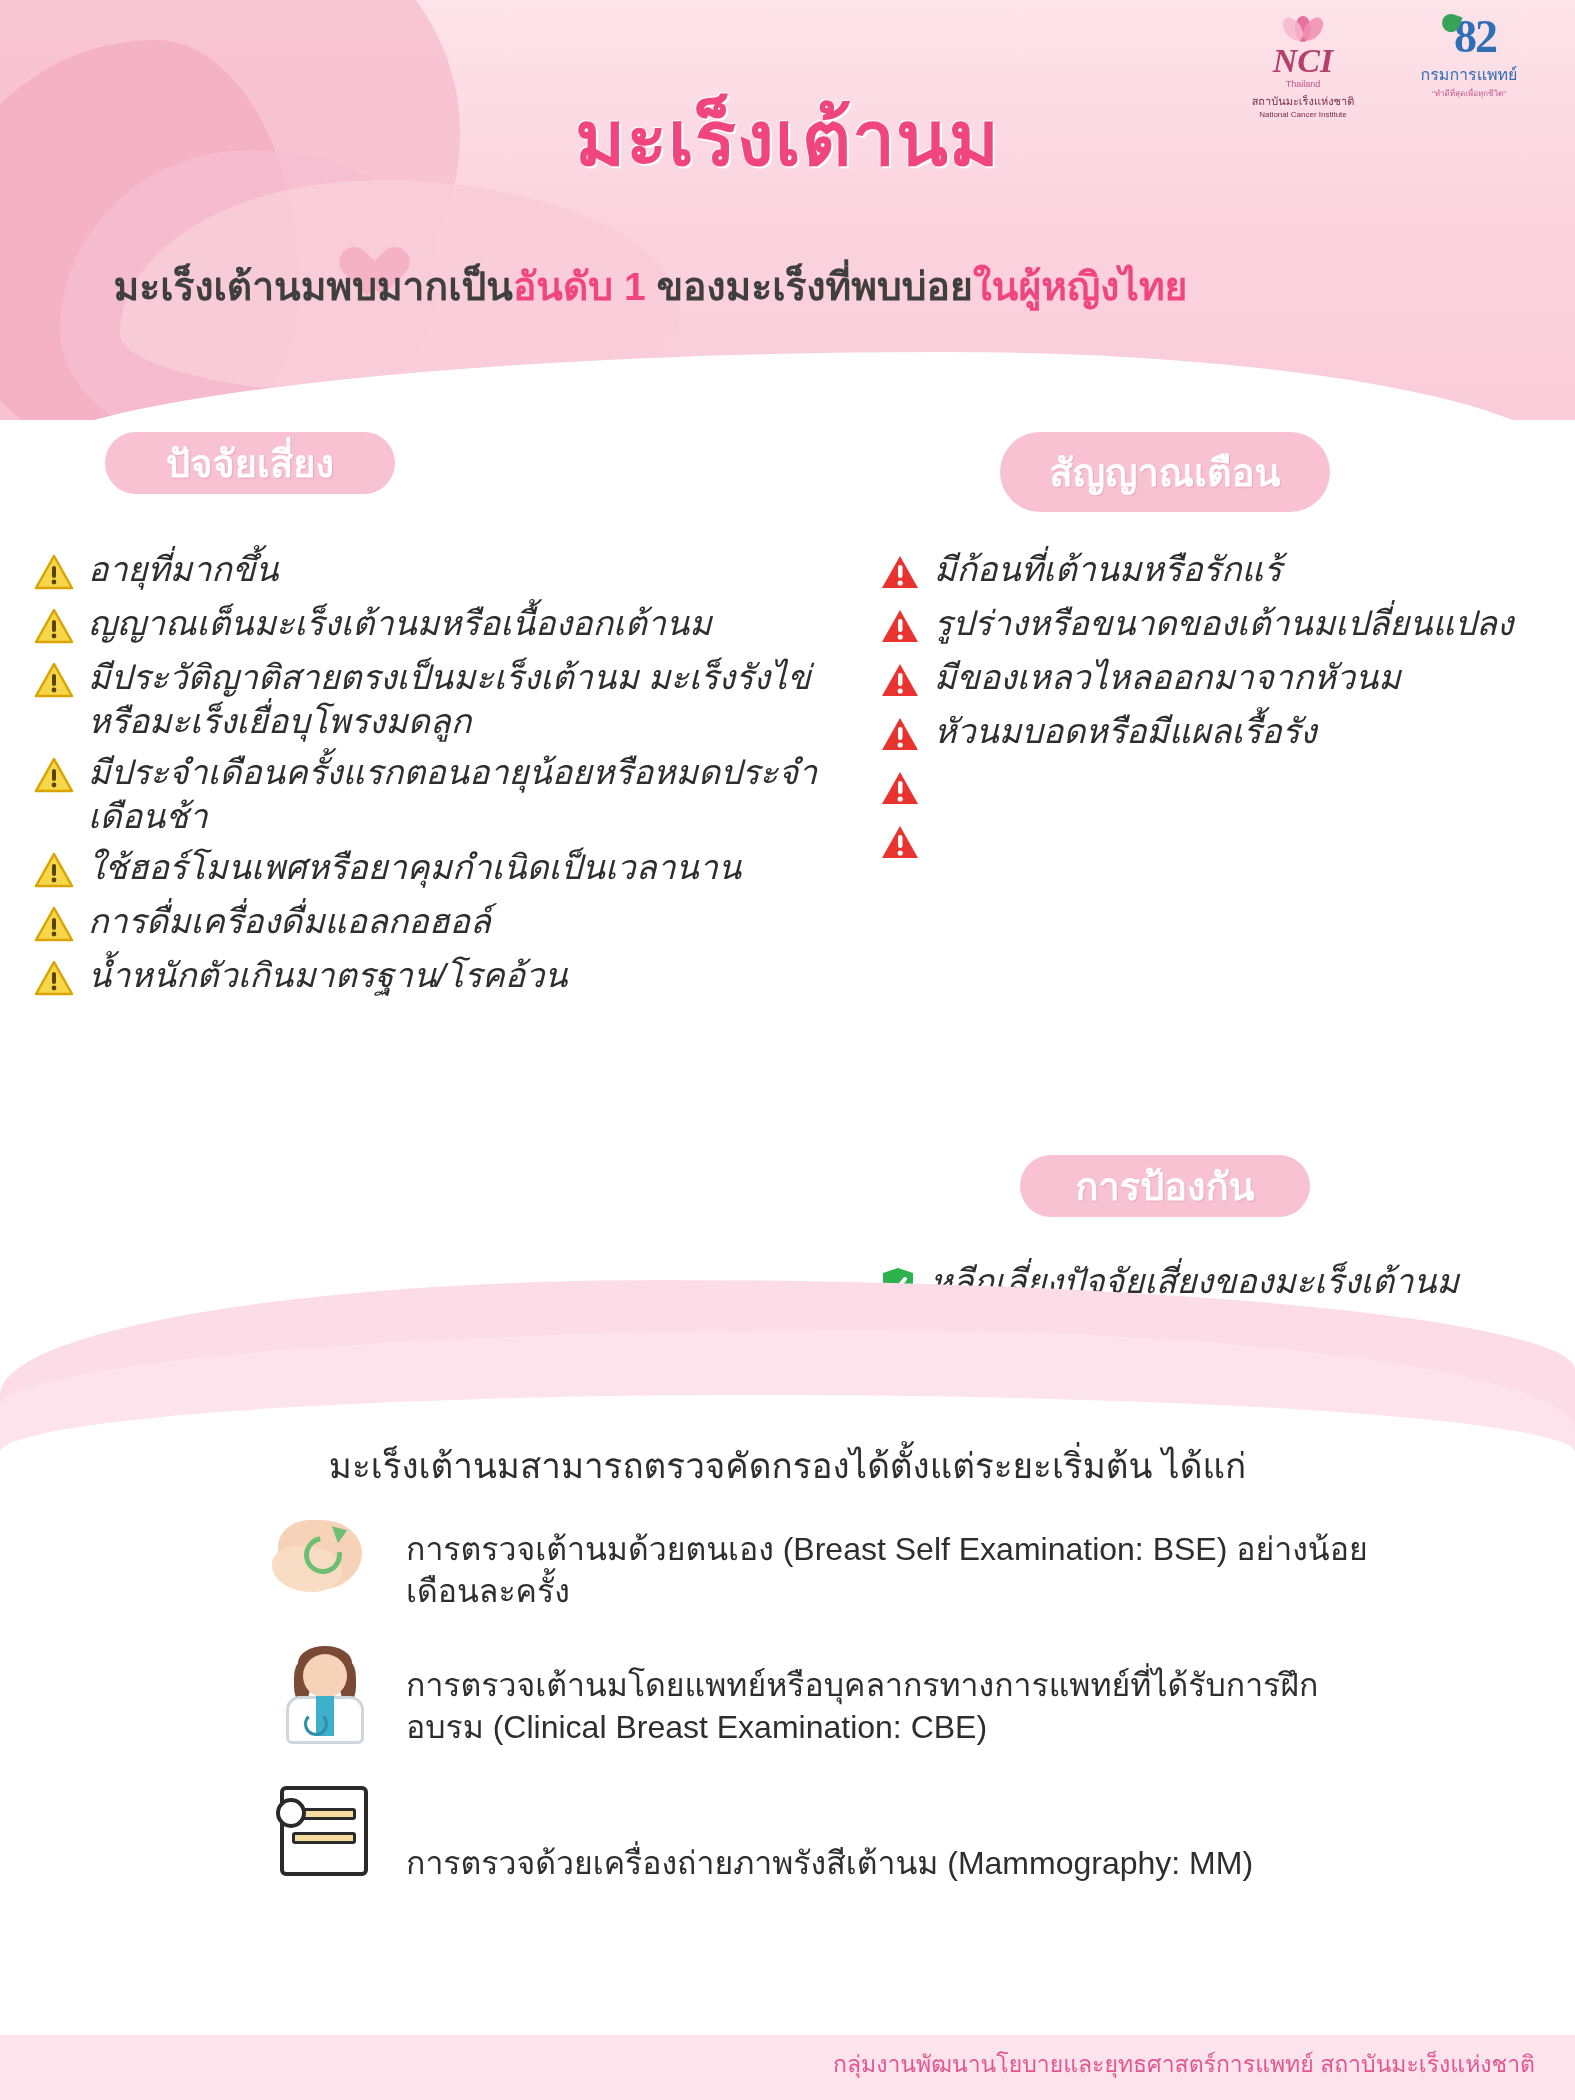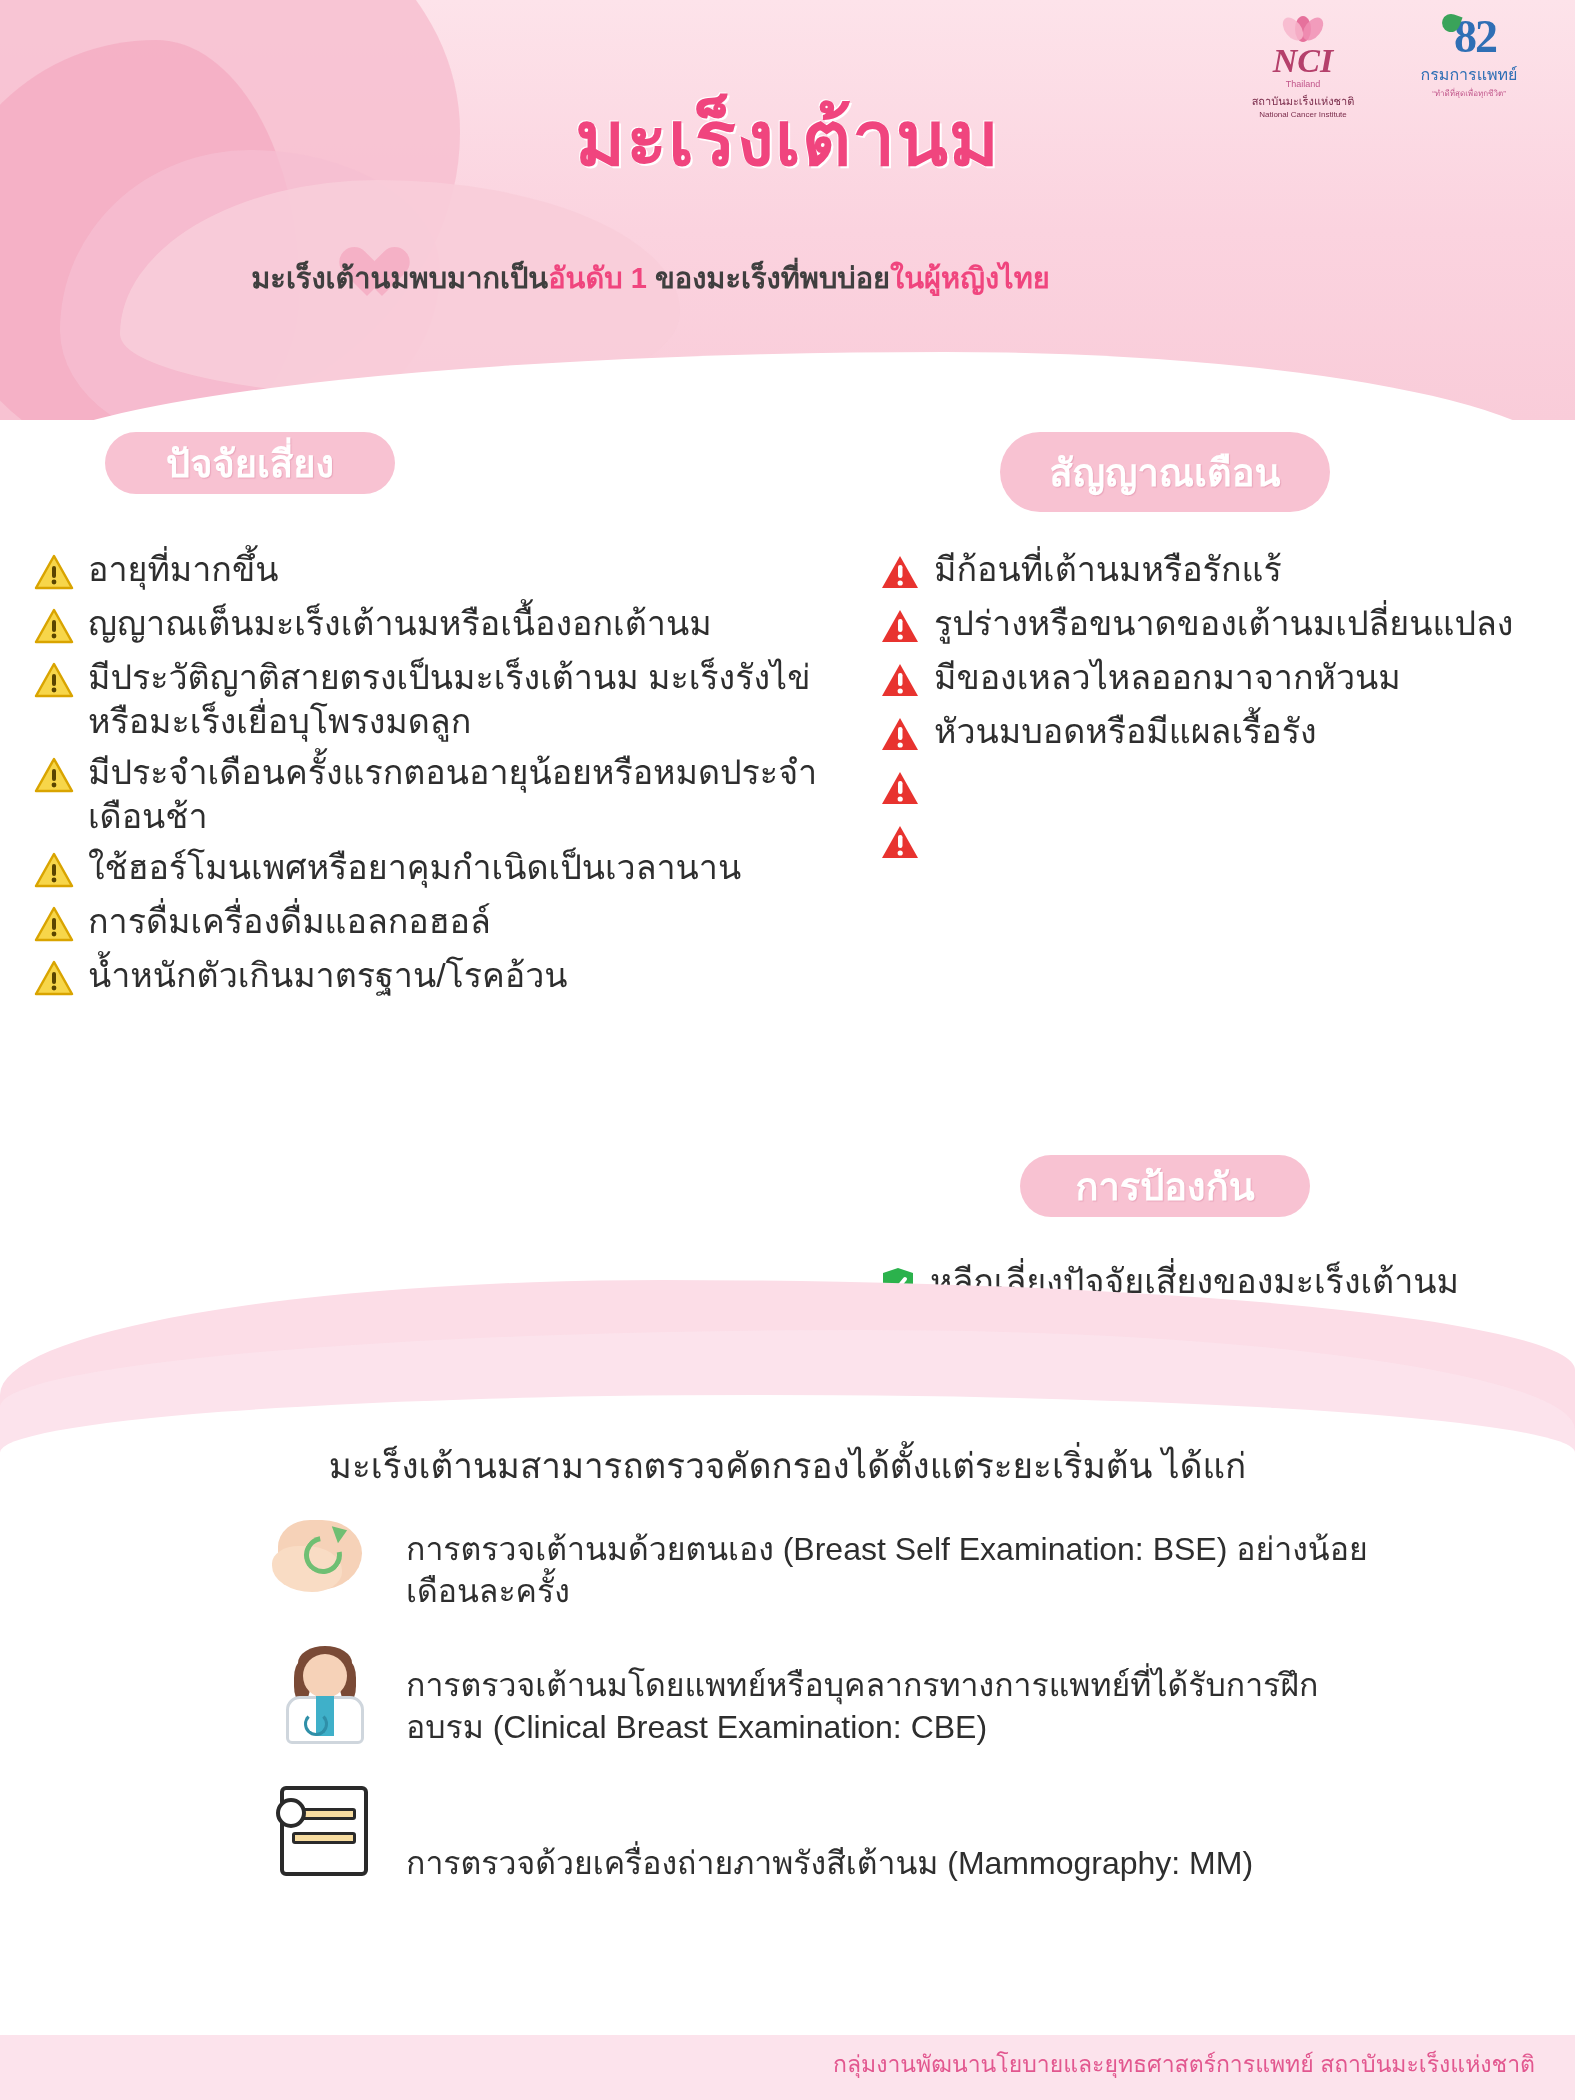--- a/index.html
+++ b/index.html
@@ -105,21 +105,21 @@
 
   
   .title {
     position: absolute; left: 0; top: 78px; width: 1575px; text-align: center;
     font-size: 76px; font-weight: bold; color: #f0457e;
     text-shadow: 2px 2px 0 #ffffff, -1px -1px 0 #ffffff;
     letter-spacing: 1px;
   }
   .subtitle {
     position: absolute; left: 0; top: 255px; width: 1301px; text-align: center;
-    font-size: 29px; font-weight: bold; color: #3f3f3f;
+    font-size: 39px; font-weight: bold; color: #3f3f3f;
     white-space: nowrap;
   }
   .subtitle .hl { color: #f0457e; }
 
   
   .pill {
     position: absolute;
     background: #f8c2d2;
     border-radius: 60px;
     color: #ffffff;
@@ -135,21 +135,21 @@
   .list { position: absolute; }
   #risk-list { left: 34px; top: 548px; width: 790px; }
   #warn-list { left: 880px; top: 548px; width: 660px; }
   #prev-list { left: 880px; top: 1260px; width: 660px; }
 
   .item {
     display: flex; align-items: flex-start; gap: 14px;
     margin-bottom: 8px;
   }
   .item .txt {
-    font-size: 34px; color: #2e2e2e; line-height: 1.28;
+    font-size: 34px; color: #2e2e2e; line-height: 1.28; font-style: italic;
   }
 
   
   .ico { flex: 0 0 auto; margin-top: 6px; }
   .tri { width: 40px; height: 36px; position: relative; }
 
   .shield { width: 36px; height: 38px; }
 
   
   .bottomwave {

